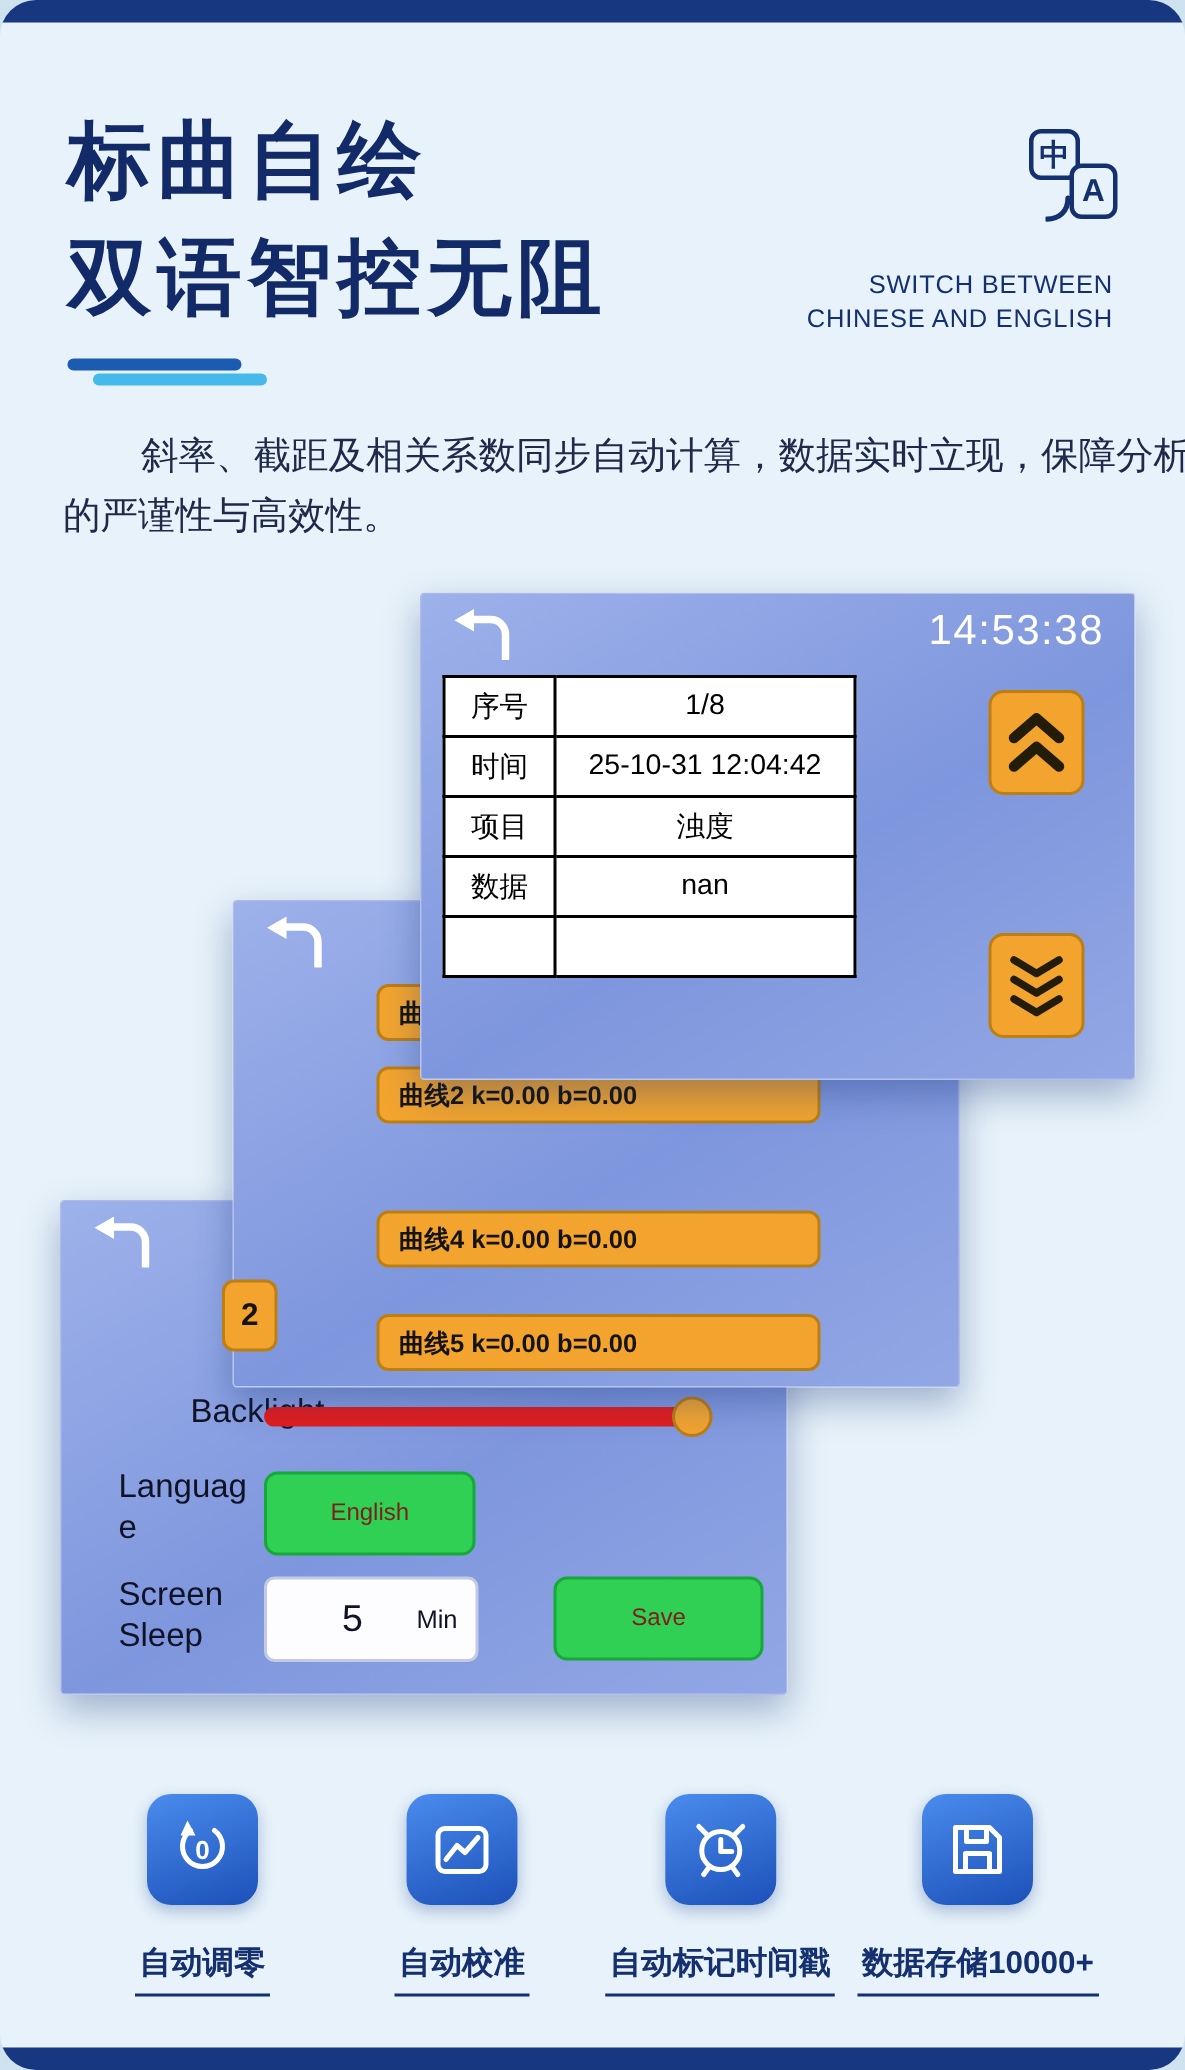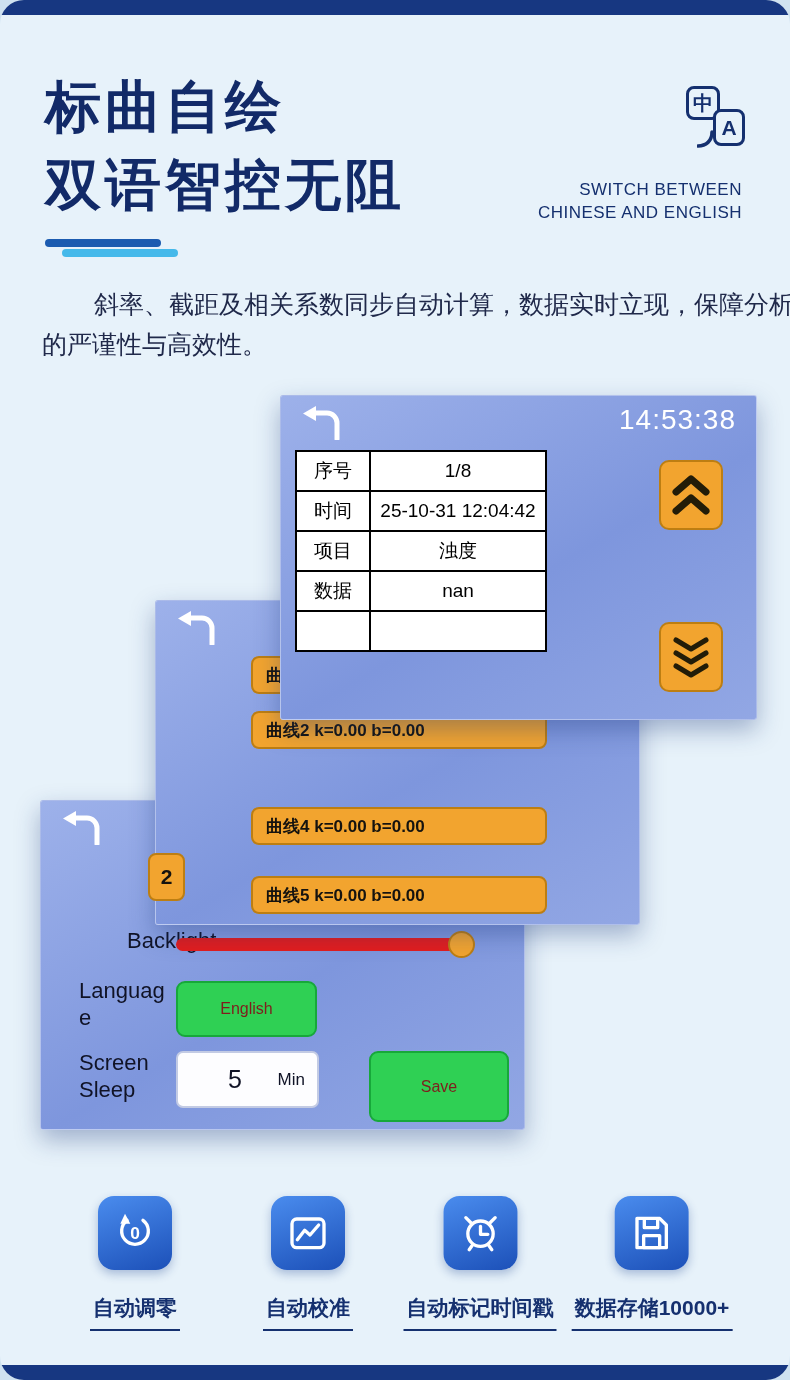--- a/index.html
+++ b/index.html
@@ -48,21 +48,21 @@
   .screen-record   { left:280px; top:395px; width:477px; height:325px; z-index:3; }
 
   .back-btn { position:absolute; left:18px; top:10px; width:46px; height:36px; cursor:pointer; }
 
   
   .time { position:absolute; right:20px; top:8px; font-size:28px; color:#ffffff; letter-spacing:1px; }
   .rec-table { position:absolute; left:14px; top:54px; border-collapse:collapse; background:#fff; }
   .rec-table td { border:2px solid #000; height:40px; text-align:center;
                   font-size:19px; color:#000; vertical-align:middle; }
   .rec-table td.lbl { width:74px; }
-  .rec-table td.val { width:176px; }
+  .rec-table td.val { width:200px; }
   .pager-btn { position:absolute; left:378px; width:64px; height:70px; background:#f2a42f;
                border:2px solid #bd7e12; border-radius:10px; display:flex;
                align-items:center; justify-content:center; cursor:pointer; }
   .pager-up { top:64px; } .pager-down { top:226px; }
 
   
   .curve-btn { position:absolute; left:95px; width:296px; height:38px; background:#f2a42f;
                border:2px solid #bd7e12; border-radius:8px; font-size:17px; font-weight:bold;
                color:#15130f; display:flex; align-items:center; padding-left:13px;
                white-space:nowrap; cursor:pointer; }
@@ -80,21 +80,21 @@
   .lbl-language  { top:176px; width:96px; word-break:break-all; }
   .lbl-sleep     { top:248px; width:86px; }
   .slider-track { position:absolute; left:135px; top:137px; width:293px; height:13px;
                   background:#e31d1d; border-radius:7px; cursor:pointer; }
   .slider-knob  { position:absolute; left:407px; top:130px; width:27px; height:27px;
                   background:#f2a42f; border:2px solid #bd7e12; border-radius:50%; cursor:pointer; }
   .green-btn { position:absolute; background:#2fd054; border:2px solid #17a83a; border-radius:9px;
                display:flex; align-items:center; justify-content:center;
                font-size:16px; color:#7f1d1d; cursor:pointer; }
   .btn-language { left:135px; top:180px; width:141px; height:56px; }
-  .btn-save     { left:328px; top:250px; width:140px; height:71px; }
+  .btn-save     { left:328px; top:250px; width:140px; height:56px; }
   .sleep-field { position:absolute; left:135px; top:250px; width:143px; height:57px;
                  background:#fdfdff; border:2px solid #c3cbe4; border-radius:7px;
                  display:flex; align-items:center; cursor:pointer; }
   .sleep-value { margin-left:50px; font-size:25px; color:#101326; }
   .sleep-unit  { margin-left:auto; margin-right:12px; font-size:17px; color:#101326; }
 
   
   .feature { position:absolute; top:1196px; transform:translateX(-50%);
              display:flex; flex-direction:column; align-items:center; }
   .f1{left:135px} .f2{left:308px} .f3{left:480px} .f4{left:652px}

